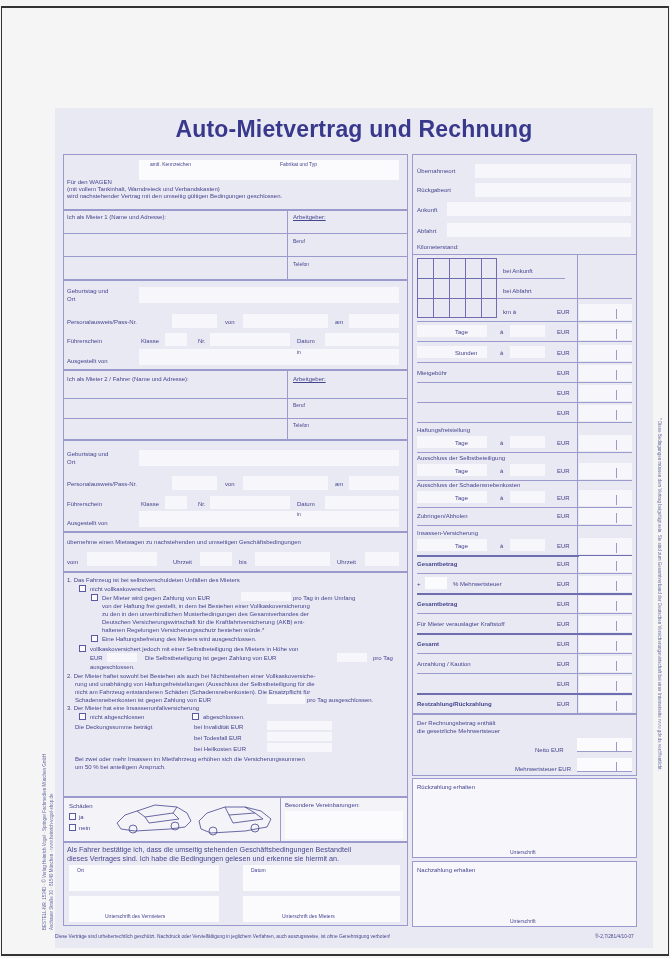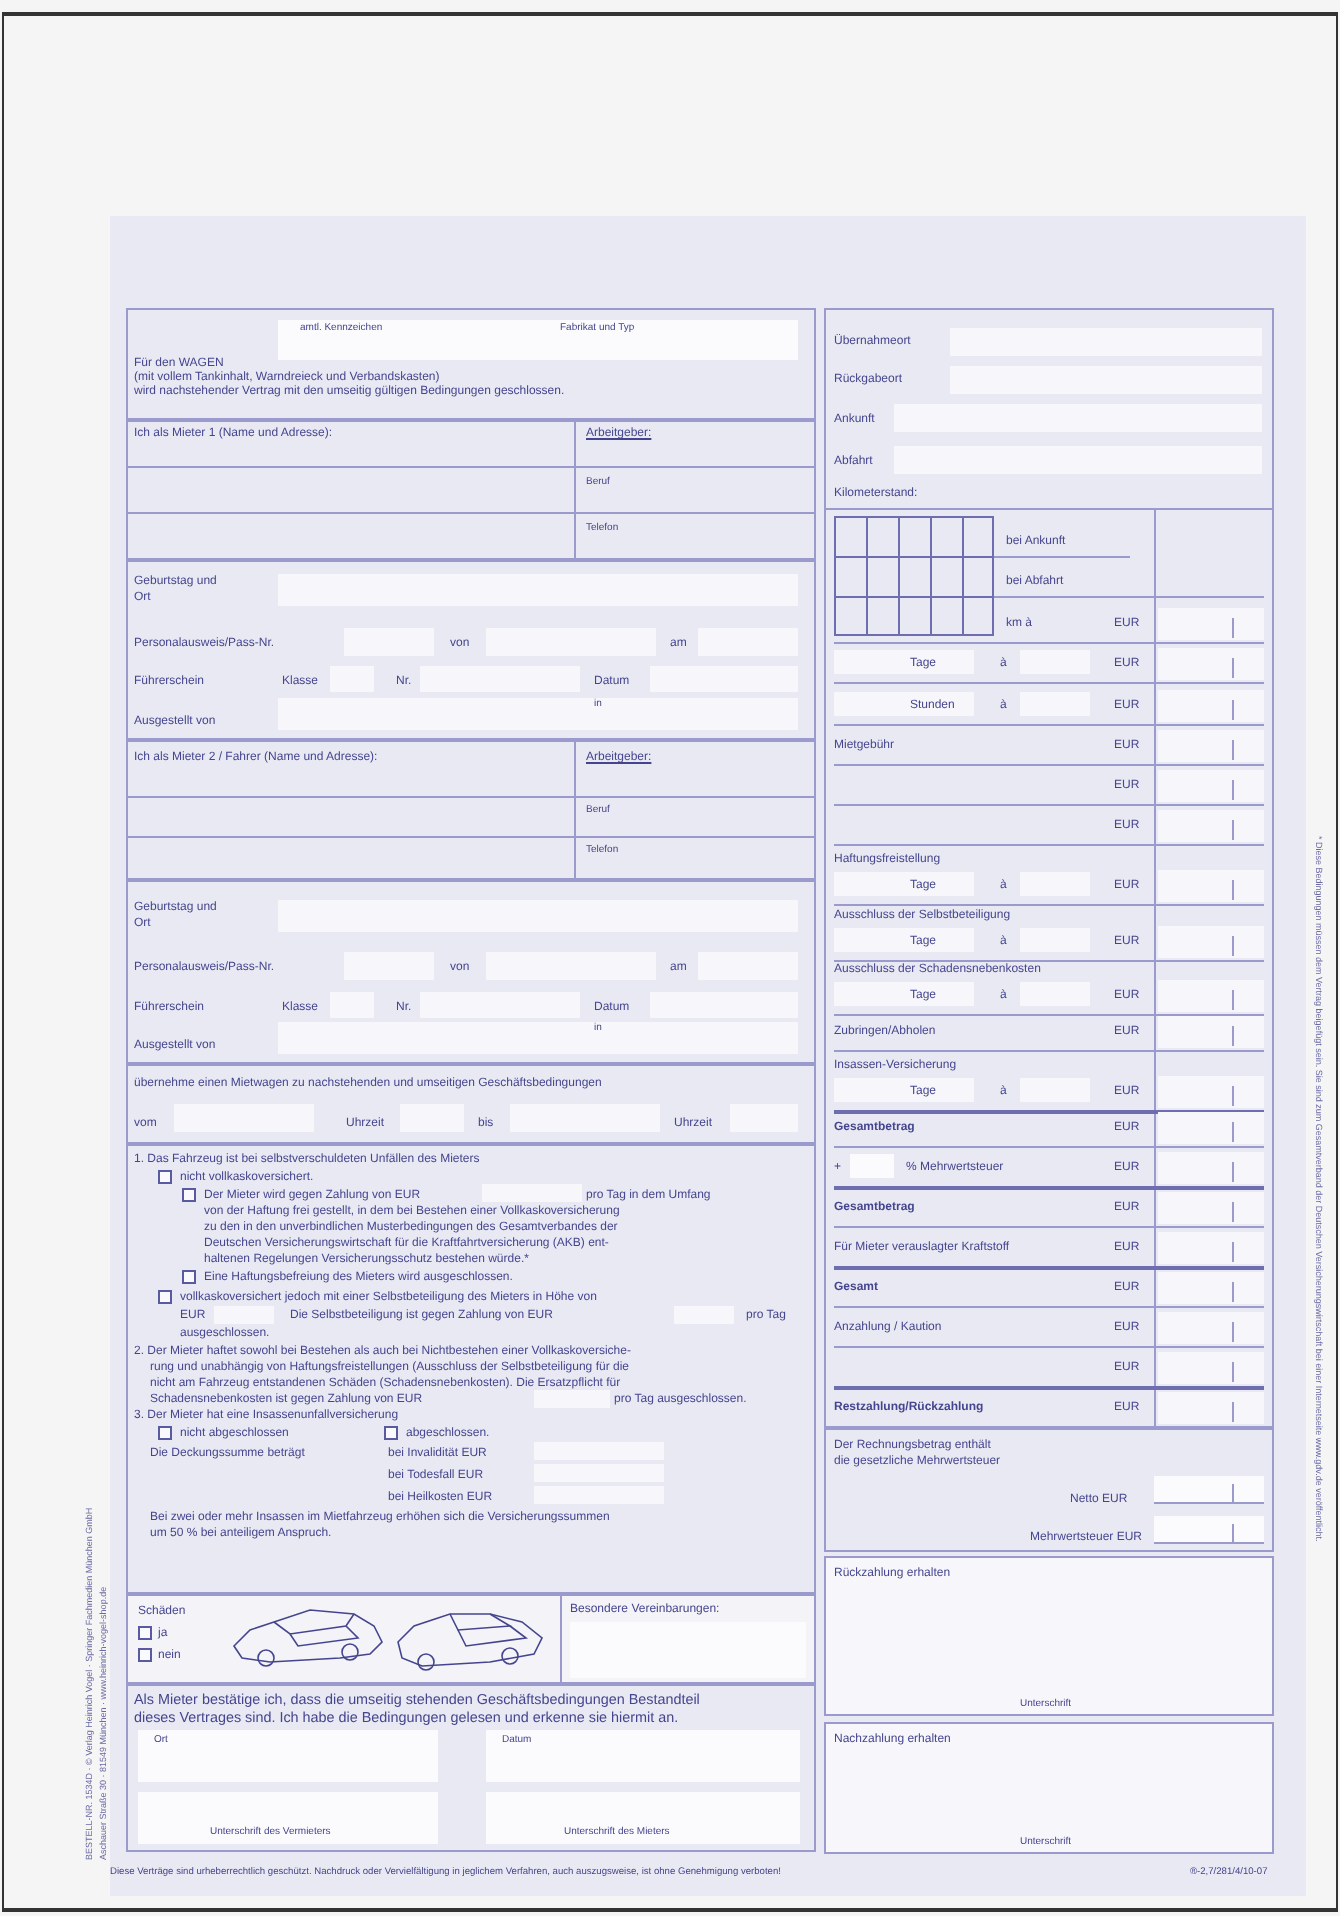--- a/index.html
+++ b/index.html
@@ -21,20 +21,21 @@
   .cb { position: absolute; width: 7px; height: 7px; border: 1px solid #5a5aa0; background: #fafafe; }
   .vert { position: absolute; font-size: 4.5px; color: #6a6aa5; white-space: nowrap; transform-origin: left top; }
   .footer { position: absolute; font-size: 4.8px; color: #45458f; white-space: nowrap; }
 </style>
 </head>
 <body>
 
 <div class="frame"></div>
 
 <div class="sheet">
+  <div class="title">Auto-Mietvertrag und Rechnung</div>
 
   <div class="box" style="left:8px;top:46px;width:345px;height:56px;"></div>
   <div class="wfld" style="left:84px;top:52px;width:260px;height:20px;"></div>
   <div class="t tiny" style="left:95px;top:54px;">amtl. Kennzeichen</div>
   <div class="t tiny" style="left:225px;top:54px;">Fabrikat und Typ</div>
   <div class="t small" style="left:12px;top:71px;">Für den WAGEN</div>
   <div class="t small" style="left:12px;top:78px;">(mit vollem Tankinhalt, Warndreieck und Verbandskasten)</div>
   <div class="t small" style="left:12px;top:85px;">wird nachstehender Vertrag mit den umseitig gültigen Bedingungen geschlossen.</div>
 
   <div class="box" style="left:8px;top:102px;width:345px;height:70px;"></div>
@@ -169,21 +170,21 @@
       <path d="M110 6 L114 14 L140 12 L130 6"></path>
       <path d="M114 14 L118 22 L148 18 L140 12"></path>
       <circle cx="98" cy="30" r="4"></circle>
         <circle cx="140" cy="27" r="4"></circle>
     </g>
   </svg>
   <div class="t small" style="left:230px;top:694px;">Besondere Vereinbarungen:</div>
   <div class="wfld" style="left:230px;top:703px;width:118px;height:28px;"></div>
 
   <div class="box" style="left:8px;top:734px;width:345px;height:84px;"></div>
-  <div class="t small" style="left:12px;top:738px;font-size:7.2px;">Als Mieter bestätige ich, dass die umseitig stehenden Geschäftsbedingungen Bestandteil</div>
+  <div class="t small" style="left:12px;top:738px;font-size:7.2px;">Als Fahrer bestätige ich, dass die umseitig stehenden Geschäftsbedingungen Bestandteil</div>
   <div class="t small" style="left:12px;top:747px;font-size:7.2px;">dieses Vertrages sind. Ich habe die Bedingungen gelesen und erkenne sie hiermit an.</div>
   <div class="wfld" style="left:14px;top:757px;width:150px;height:26px;"></div>
   <div class="t tiny" style="left:22px;top:760px;">Ort</div>
   <div class="wfld" style="left:188px;top:757px;width:157px;height:26px;"></div>
   <div class="t tiny" style="left:196px;top:760px;">Datum</div>
   <div class="wfld" style="left:14px;top:788px;width:150px;height:26px;"></div>
   <div class="t tiny" style="left:50px;top:806px;">Unterschrift des Vermieters</div>
   <div class="wfld" style="left:188px;top:788px;width:157px;height:26px;"></div>
   <div class="t tiny" style="left:227px;top:806px;">Unterschrift des Mieters</div>
 

